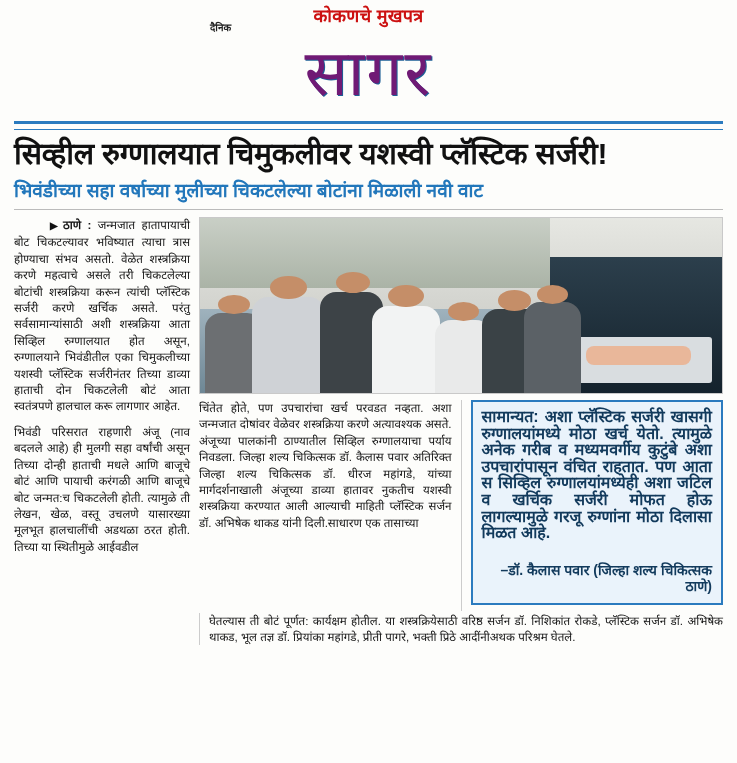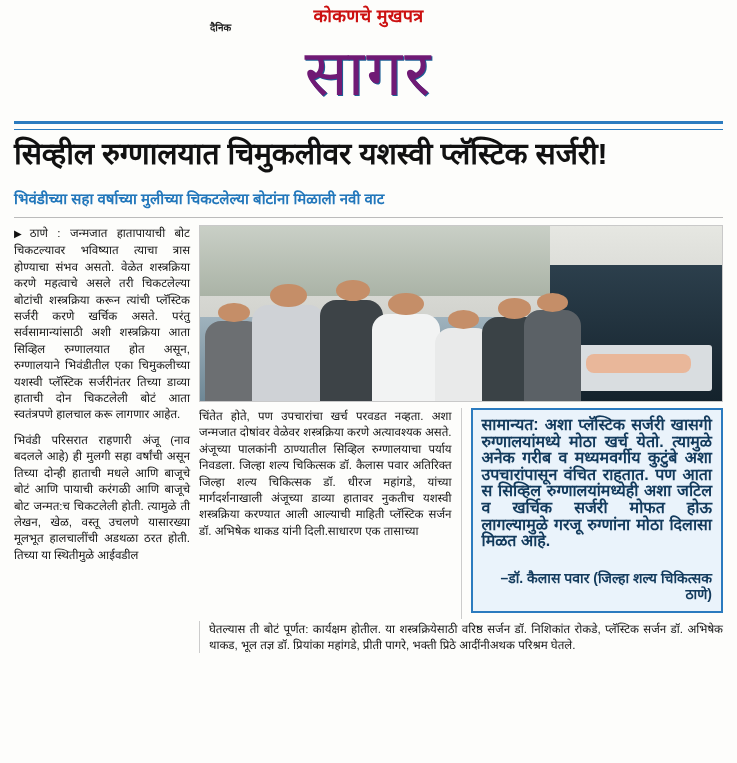--- a/index.html
+++ b/index.html
@@ -81,22 +81,22 @@
   .headline-main {
     margin-top: 6px;
     font-family: "Liberation Sans", sans-serif;
     font-size: 30px;
     line-height: 32px;
     font-weight: bold;
     color: #111111;
     letter-spacing: -0.2px;
   }
   .headline-sub {
-    margin-top: 16px;
-    font-size: 15px;
+    margin-top: 8px;
+    font-size: 19px;
     line-height: 25px;
     font-weight: bold;
     color: #2277bb;
   }
   .headline-rule {
     margin-top: 6px;
     height: 1px;
     background: #bbbbbb;
   }
 
@@ -110,21 +110,22 @@
     font-family: "Liberation Sans", sans-serif;
     font-size: 11.6px;
     line-height: 16.4px;
     color: #141414;
     text-align: justify;
   }
   .col-1 { width: 176px; }
   .col-rest { flex: 1; }
 
   .dateline {
-    font-weight: normal;
+    font-weight: bold;
+    margin-left: 36px;
   }
   .dateline .arrow {
     color: #111;
     font-size: 10px;
     margin-right: 2px;
   }
   .para { margin: 0 0 9px 0; }
   .para:last-child { margin-bottom: 0; }
 
   

